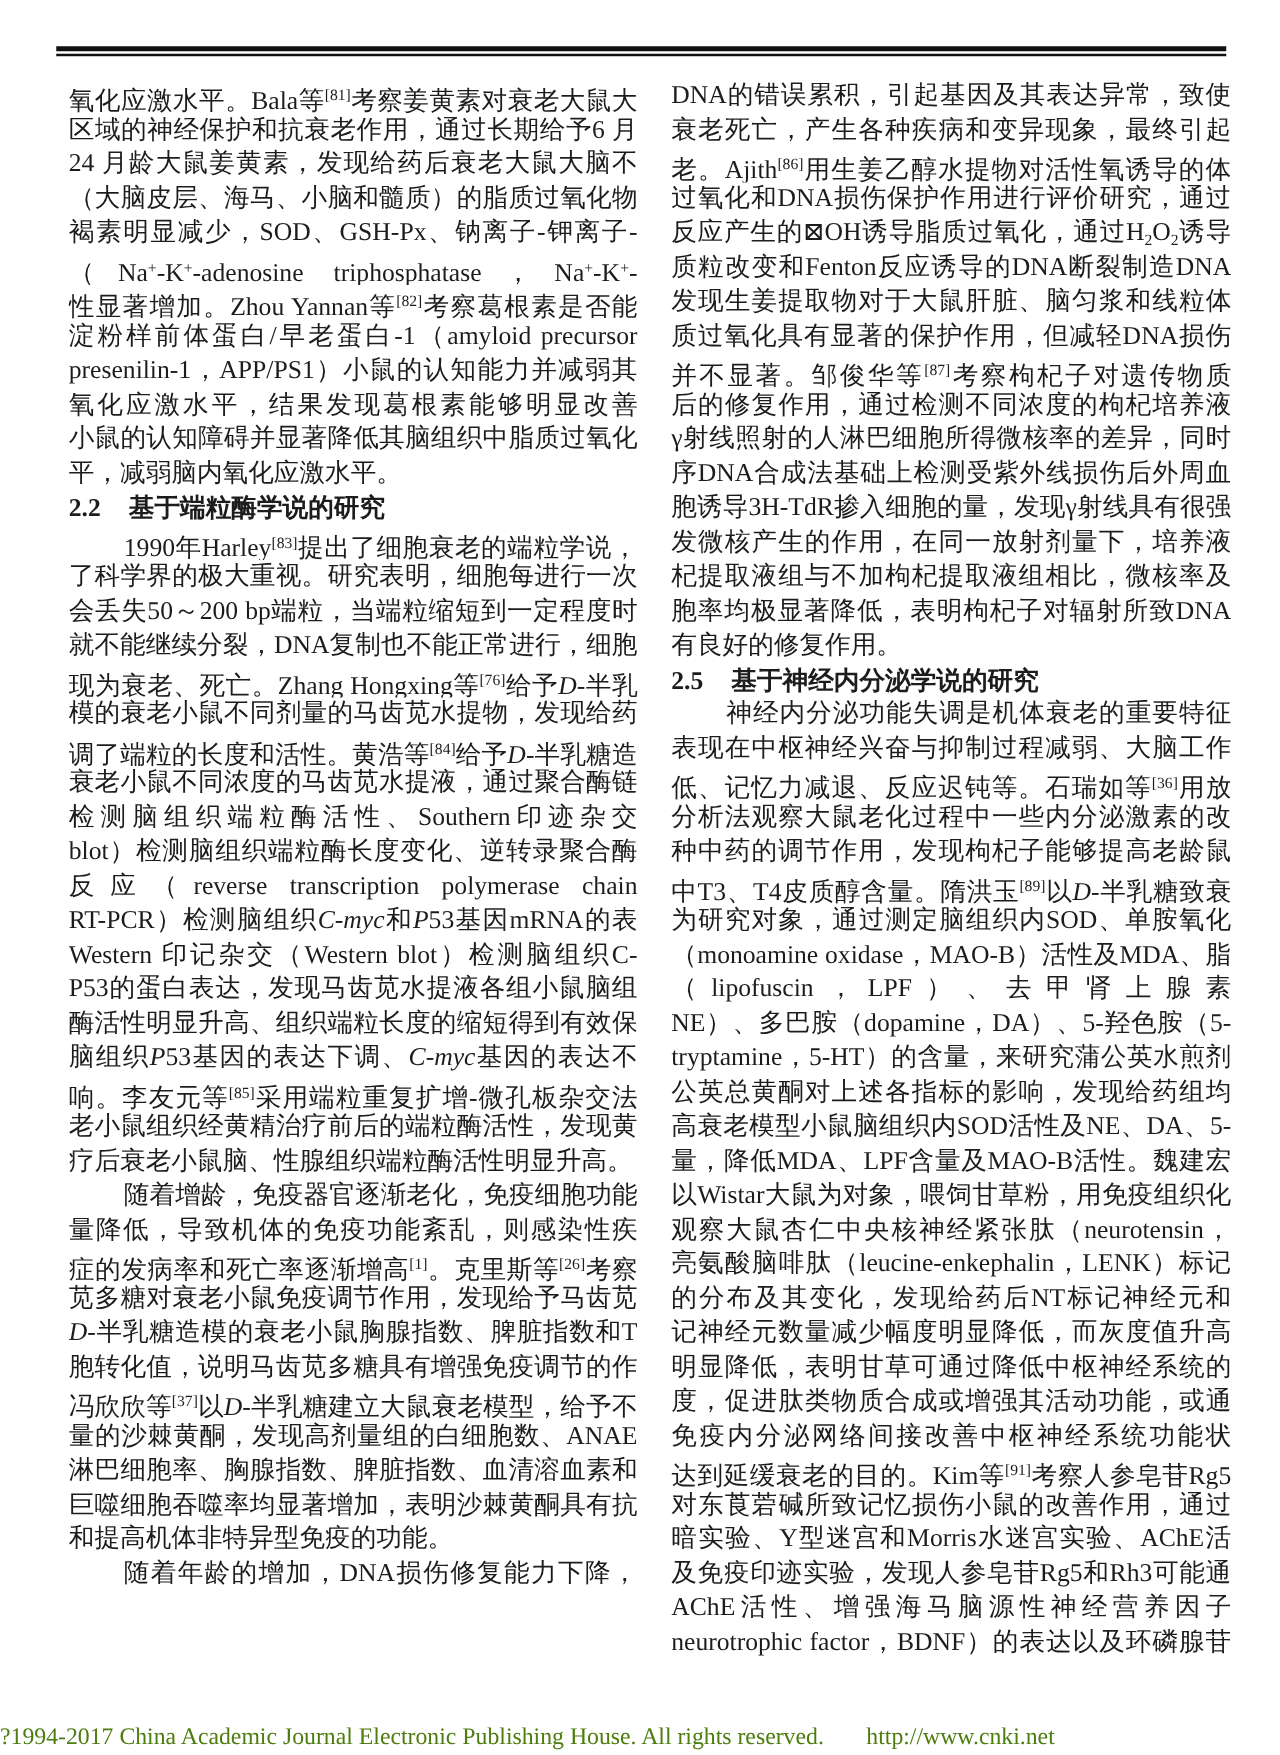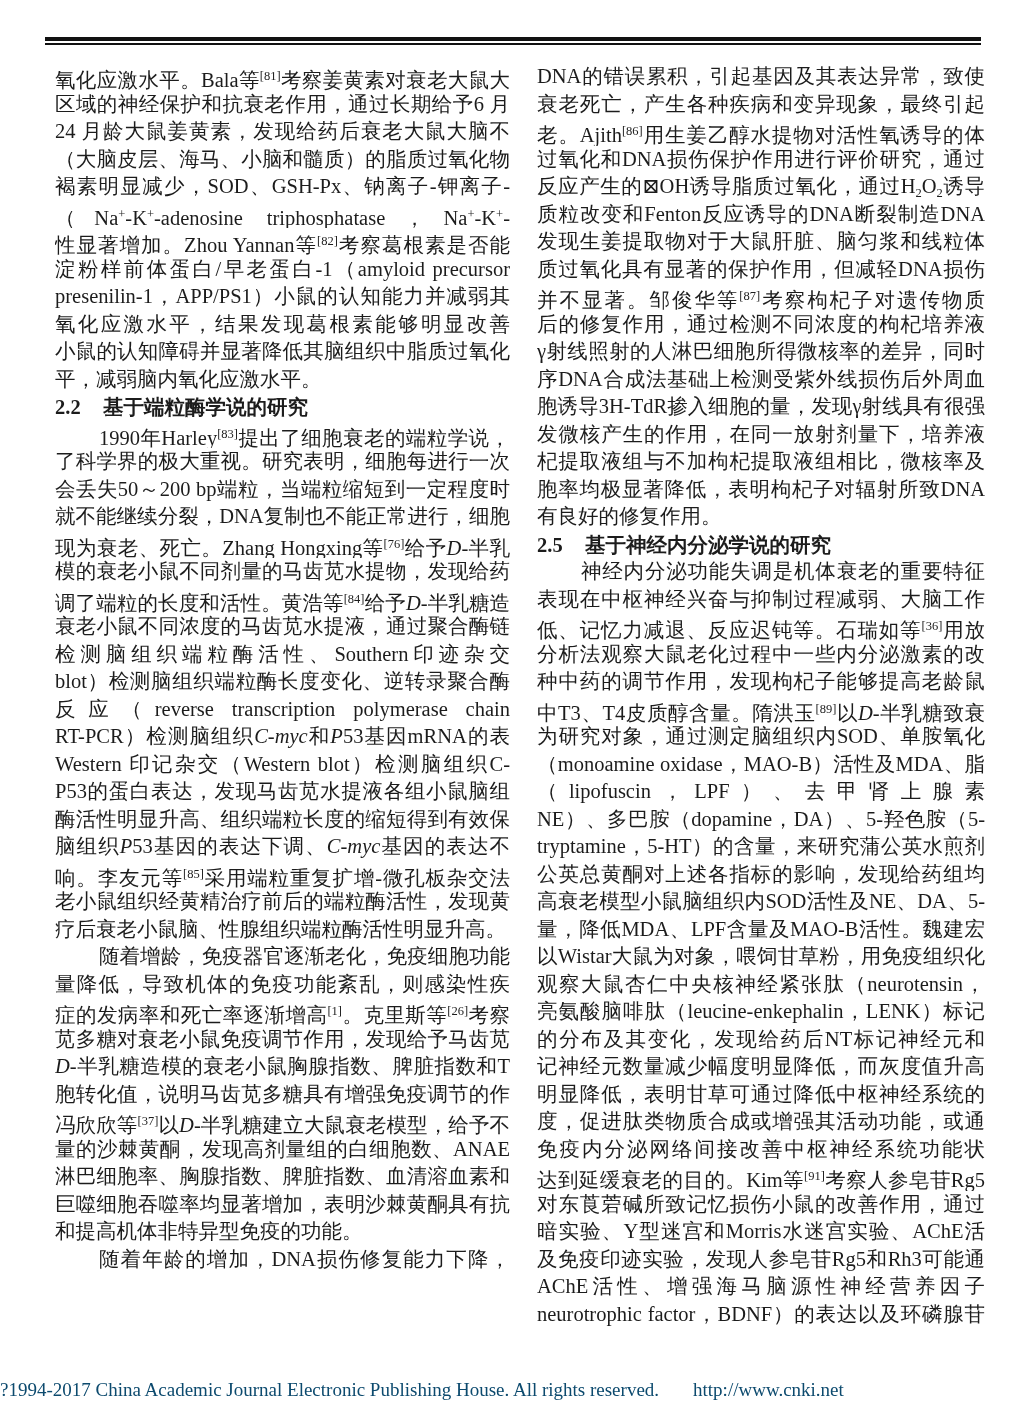--- a/index.html
+++ b/index.html
@@ -137,18 +137,18 @@
       <div class="line"><span>度，促进肽类物质合成或增强其活动功能，或通过神经</span></div>
       <div class="line"><span>免疫内分泌网络间接改善中枢神经系统功能状态，从而</span></div>
       <div class="line"><span>达到延缓衰老的目的。Kim等</span><span class="sup">[91]</span><span>考察人参皂苷Rg5和Rh3</span></div>
       <div class="line"><span>对东莨菪碱所致记忆损伤小鼠的改善作用，通过进行避</span></div>
       <div class="line"><span>暗实验、Y型迷宫和Morris水迷宫实验、AChE活性分析以</span></div>
       <div class="line"><span>及免疫印迹实验，发现人参皂苷Rg5和Rh3可能通过抑制</span></div>
       <div class="line"><span>AChE活性、增强海马脑源性神经营养因子（brain-derived</span></div>
       <div class="line"><span>neurotrophic factor，BDNF）的表达以及环磷腺苷效应</span></div>
     </div>
 
-  <div class="footer" style="color: #0c4a6e;">
+  <div class="footer" style="color: #4d7c0f;">
     <span>?1994-2017 China Academic Journal Electronic Publishing House. All rights reserved.</span>
     <span>http://www.cnki.net</span>
   </div>
 
 </div>
 
 </body></html>

